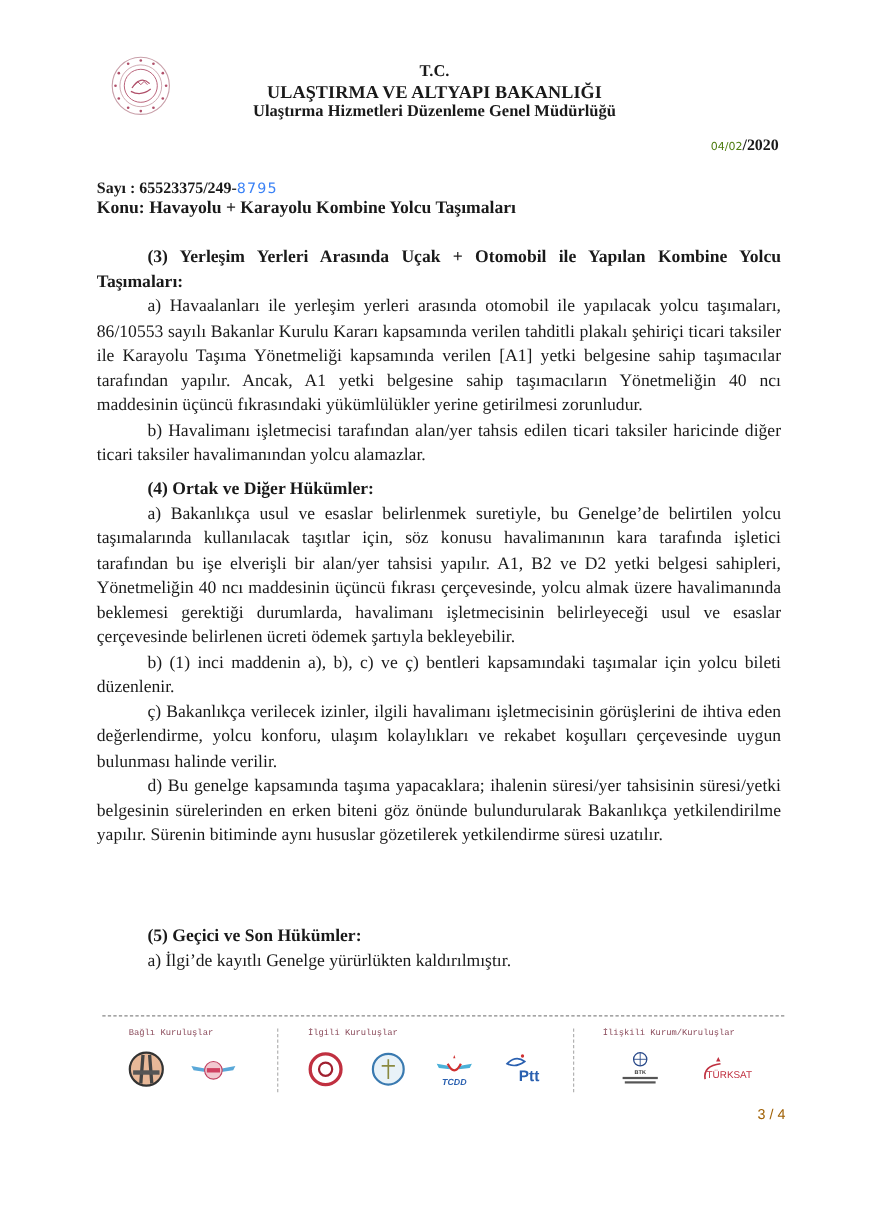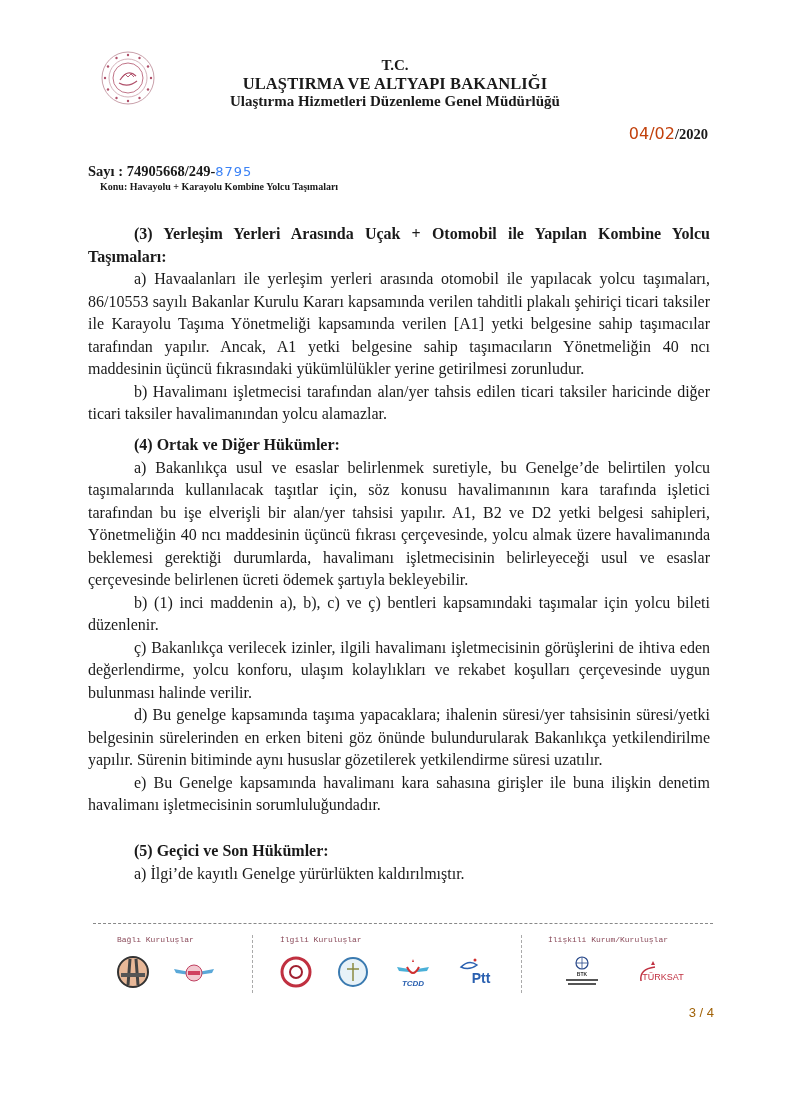--- a/index.html
+++ b/index.html
@@ -8,25 +8,25 @@
   .abs { position: absolute; }
 
   
   .emblem { left: 100px; top: 50px; width: 56px; height: 56px; }
   .hdr { left: 0; width: 790px; text-align: center; font-weight: bold; }
   .hdr1 { top: 57px; font-size: 15px; }
   .hdr2 { top: 74px; font-size: 16.5px; letter-spacing: 0.1px; }
   .hdr3 { top: 93px; font-size: 15px; text-align: center; }
 
   .date { right: 82px; top: 124px; font-size: 14.5px; font-weight: bold; }
-  .date .hand { color: #c2410c; font-weight: normal; font-family: "DejaVu Sans", sans-serif; font-size: 16px; }
+  .date .hand { color: #4d7c0f; font-weight: normal; font-family: "DejaVu Sans", sans-serif; font-size: 10px; }
 
   .sayi { left: 88px; top: 163px; font-size: 14.5px; font-weight: bold; }
   .sayi .hand { color: #3b82f6; font-weight: normal; font-family: "DejaVu Sans", sans-serif; font-size: 13px; letter-spacing: 1px; }
-  .konu { left: 100px; top: 181px; font-size: 10px; font-weight: bold; }
+  .konu { left: 88px; top: 181px; font-size: 16px; font-weight: bold; }
 
   
   .body { left: 88px; width: 622px; font-size: 16px; line-height: 22.5px; }
   .p { text-align: justify; margin: 0; }
   .ind { text-indent: 46px; }
   .heading { font-weight: bold; }
 
   .sec3 { top: 223px; }
   .sec4 { top: 434px; }
   .sec5 { top: 840px; }
@@ -66,40 +66,39 @@
 <div class="abs hdr hdr1">T.C.</div>
 <div class="abs hdr hdr2">ULAŞTIRMA VE ALTYAPI BAKANLIĞI</div>
 <div class="abs hdr hdr3">Ulaştırma Hizmetleri Düzenleme Genel Müdürlüğü</div>
 
 <div class="abs date">
   <span class="hand">04/02</span><span>/2020</span>
 </div>
 
 <div class="abs sayi">
   <span>Sayı</span>
-  <span>: 74905668/249-</span><span class="hand">8795</span>
+  <span>: 65523375/249-</span><span class="hand">8795</span>
 </div>
 <div class="abs konu">
   <span>Konu:</span>
   <span>Havayolu + Karayolu Kombine Yolcu Taşımaları</span>
 </div>
 
 <div class="abs body sec3">
   <p class="p ind heading">(3) Yerleşim Yerleri Arasında Uçak + Otomobil ile Yapılan Kombine Yolcu Taşımaları:</p>
   <p class="p ind">a) Havaalanları ile yerleşim yerleri arasında otomobil ile yapılacak yolcu taşımaları, 86/10553 sayılı Bakanlar Kurulu Kararı kapsamında verilen tahditli plakalı şehiriçi ticari taksiler ile Karayolu Taşıma Yönetmeliği kapsamında verilen [A1] yetki belgesine sahip taşımacılar tarafından yapılır. Ancak, A1 yetki belgesine sahip taşımacıların Yönetmeliğin 40 ncı maddesinin üçüncü fıkrasındaki yükümlülükler yerine getirilmesi zorunludur.</p>
   <p class="p ind">b) Havalimanı işletmecisi tarafından alan/yer tahsis edilen ticari taksiler haricinde diğer ticari taksiler havalimanından yolcu alamazlar.</p>
 </div>
 
 <div class="abs body sec4">
   <p class="p ind heading">(4) Ortak ve Diğer Hükümler:</p>
   <p class="p ind">a) Bakanlıkça usul ve esaslar belirlenmek suretiyle, bu Genelge’de belirtilen yolcu taşımalarında kullanılacak taşıtlar için, söz konusu havalimanının kara tarafında işletici tarafından bu işe elverişli bir alan/yer tahsisi yapılır. A1, B2 ve D2 yetki belgesi sahipleri, Yönetmeliğin 40 ncı maddesinin üçüncü fıkrası çerçevesinde, yolcu almak üzere havalimanında beklemesi gerektiği durumlarda, havalimanı işletmecisinin belirleyeceği usul ve esaslar çerçevesinde belirlenen ücreti ödemek şartıyla bekleyebilir.</p>
   <p class="p ind">b) (1)  inci maddenin a), b), c) ve ç) bentleri kapsamındaki taşımalar için yolcu bileti düzenlenir.</p>
   <p class="p ind">ç) Bakanlıkça verilecek izinler, ilgili havalimanı işletmecisinin görüşlerini de ihtiva eden değerlendirme, yolcu konforu, ulaşım kolaylıkları ve  rekabet koşulları çerçevesinde uygun bulunması halinde verilir.</p>
   <p class="p ind">d) Bu genelge kapsamında taşıma yapacaklara; ihalenin süresi/yer tahsisinin süresi/yetki belgesinin sürelerinden en erken biteni göz önünde bulundurularak Bakanlıkça yetkilendirilme yapılır. Sürenin bitiminde aynı hususlar gözetilerek yetkilendirme süresi uzatılır.</p>
-  <p class="p ind">e) Bu Genelge kapsamında havalimanı kara sahasına girişler ile buna ilişkin denetim havalimanı işletmecisinin sorumluluğundadır.</p>
 </div>
 
 <div class="abs body sec5">
   <p class="p heading" style="padding-left:46px">(5) Geçici ve Son Hükümler:</p>
   <p class="p" style="padding-left:46px">a) İlgi’de kayıtlı Genelge yürürlükten kaldırılmıştır.</p>
 </div>
 
 <div class="abs footline"></div>
 <div class="abs vsep" style="left:252px"></div>
 <div class="abs vsep" style="left:521px"></div>

